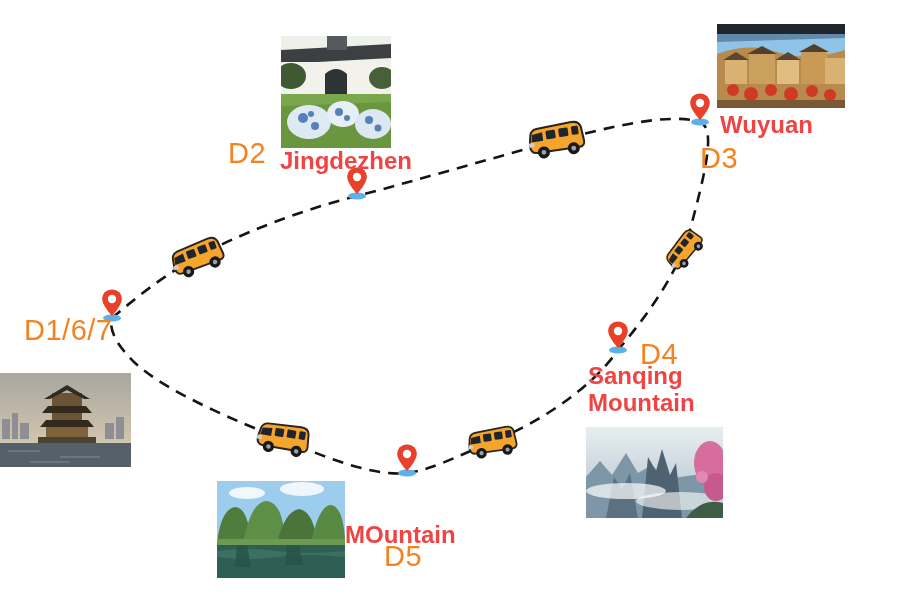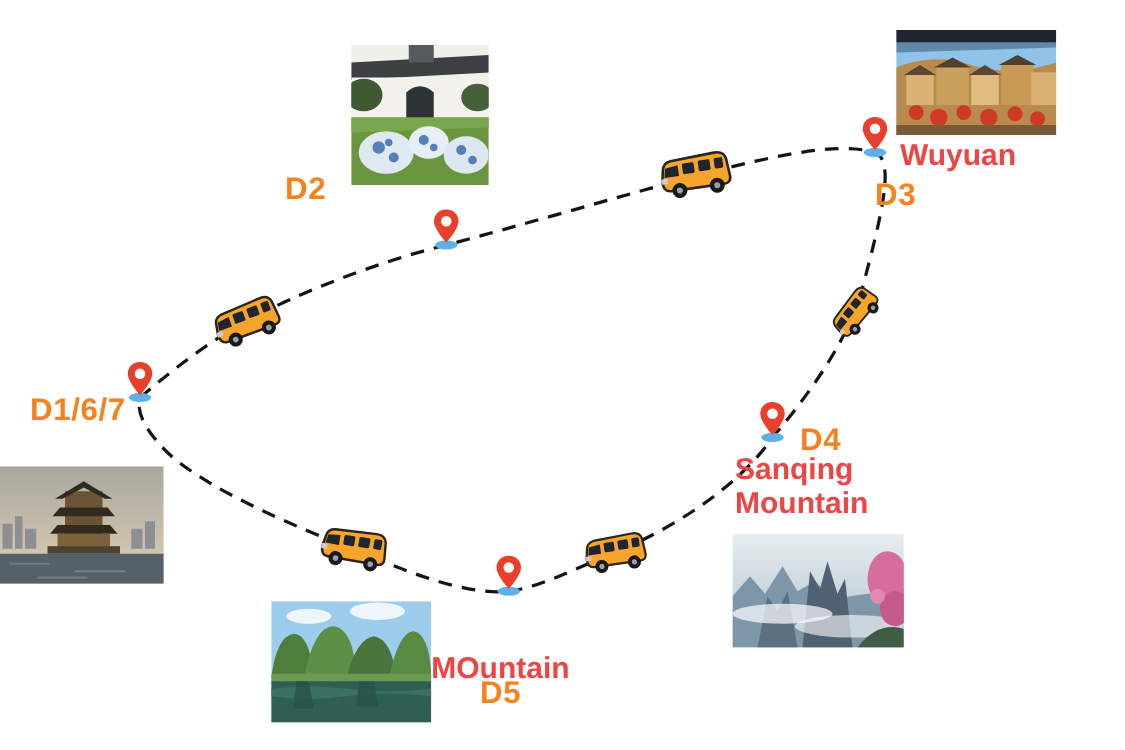--- a/index.html
+++ b/index.html
@@ -6,21 +6,21 @@
   html,body{background:#ffffff}
   #scene{
     position:relative;width:900px;height:600px;background:#ffffff;
     overflow:hidden;font-family:"Liberation Sans",sans-serif;
   }
   .route-svg{position:absolute;left:0;top:0}
   .photo{position:absolute;display:block}
   .pin{position:absolute;overflow:visible}
   .van{position:absolute;overflow:visible}
   .day{
-    position:absolute;color:#f5821e;font-size:25px;font-weight:700;
+    position:absolute;color:#f5821e;font-size:29px;font-weight:400;
     letter-spacing:.5px;white-space:nowrap;
   }
   .name{
     position:absolute;color:#ef4444;font-size:24px;font-weight:700;
     white-space:nowrap;line-height:27px;
   }
   .name.center{text-align:left;white-space:normal}
 </style>
 </head>
 <body>
@@ -206,20 +206,21 @@
   <svg class="pin" style="left:605px;top:320px" width="26" height="34" viewBox="0 0 26 34">
       <use href="#sym-pin"></use>
     </svg>
   <svg class="pin" style="left:394px;top:443px" width="26" height="34" viewBox="0 0 26 34">
       <use href="#sym-pin"></use>
     </svg>
 
   <div class="day" style="left:24px;top:314px">D1/6/7</div>
 
   <div class="day" style="left:228px;top:137px">D2</div>
+  <div class="name" style="left:280px;top:147px">Jingdezhen</div>
 
   <div class="name" style="left:720px;top:111px">Wuyuan</div>
   <div class="day" style="left:700px;top:142px">D3</div>
 
   <div class="day" style="left:640px;top:338px">D4</div>
   <div class="name center" style="left:588px;top:362px;width:130px">
     <span>Sanqing</span><br>
     <span>Mountain</span>
   </div>
 

